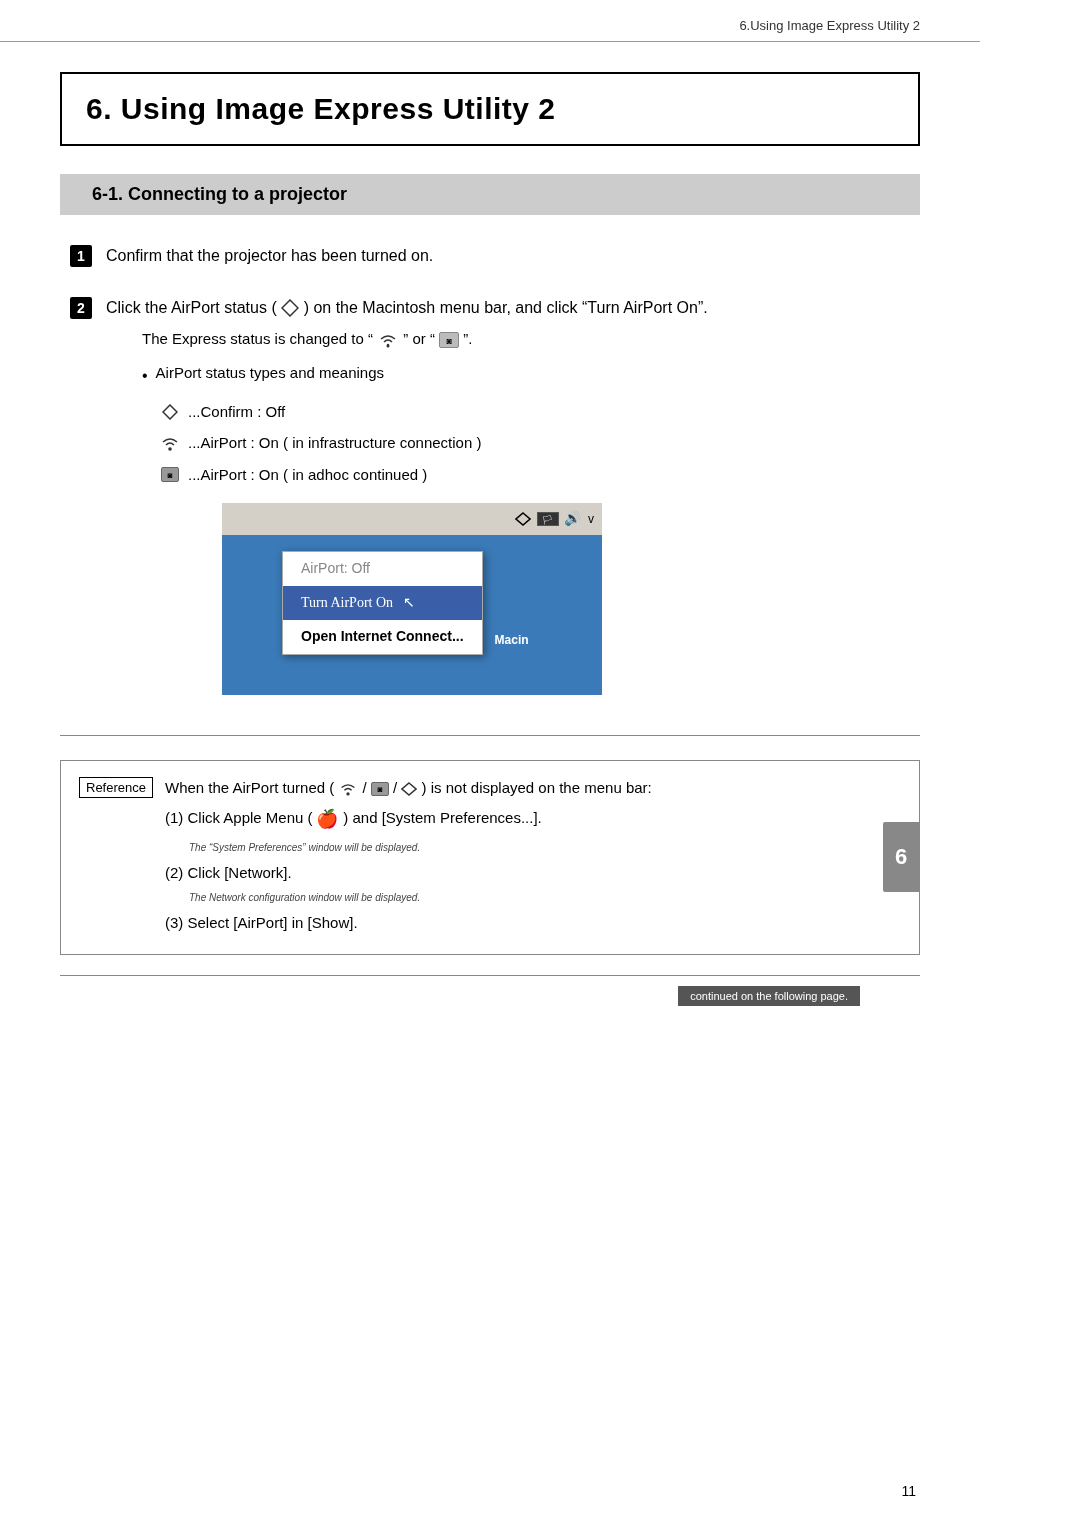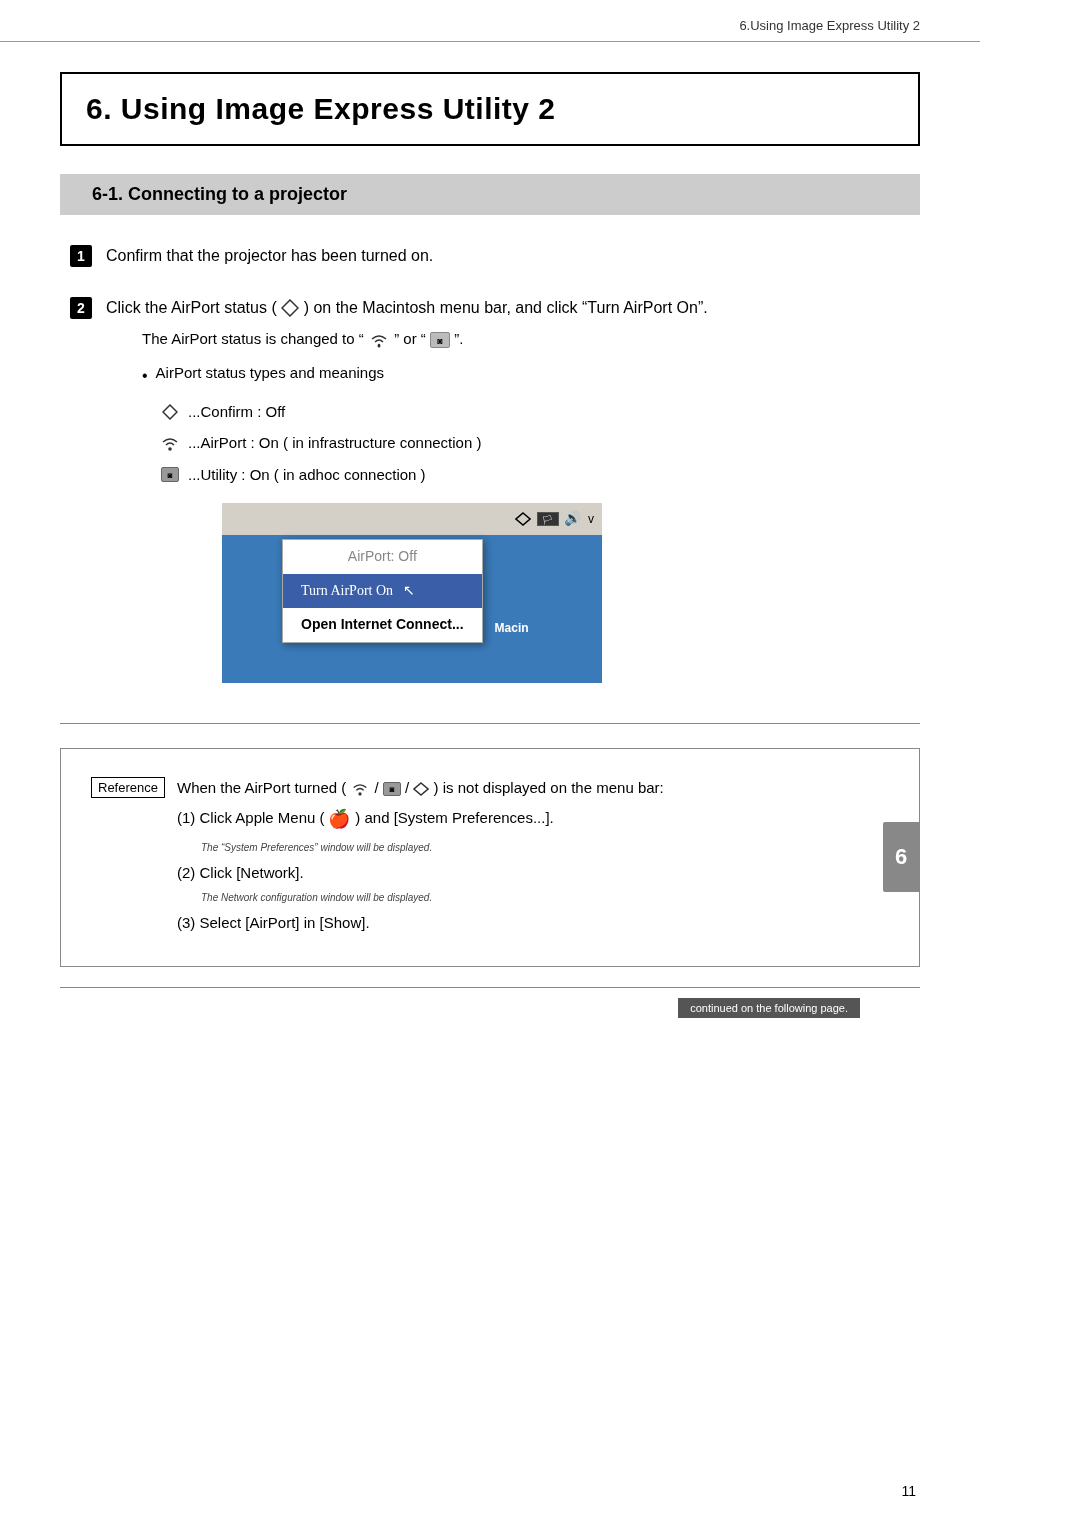--- a/index.html
+++ b/index.html
@@ -215,21 +215,21 @@
     
     .divider {
       border: none;
       border-top: 1px solid #888;
       margin: 24px 0;
     }
 
     
     .reference-section {
       border: 1px solid #888;
-      padding: 12px;
+      padding: 0;
       margin-top: 0;
       margin-bottom: 8px;
       position: relative;
     }
 
     .reference-inner {
       padding: 14px 18px;
       display: flex;
       align-items: flex-start;
       gap: 12px;
@@ -355,21 +355,21 @@
           <span>Click the AirPort status (</span>
           
           <svg class="wifi-svg" width="18" height="18" viewBox="0 0 18 18">
             <polygon points="9,1 17,9 9,17 1,9" fill="none" stroke="#333" stroke-width="1.5"></polygon>
           </svg>
           <span>) on the Macintosh menu bar, and click “Turn AirPort On”.</span>
         </p>
 
         <div class="sub-content">
           <p>
-            <span>The AirPort status is changed to “</span>
+            <span>The Express status is changed to “</span>
             
             <svg class="wifi-svg" width="22" height="16" viewBox="0 0 22 16">
               <path d="M11,13 L11,13" stroke="#333" stroke-width="2.5" stroke-linecap="round"></path>
               <path d="M7,10 Q11,6 15,10" fill="none" stroke="#333" stroke-width="1.5"></path>
               <path d="M4,7 Q11,1 18,7" fill="none" stroke="#333" stroke-width="1.5"></path>
               <circle cx="11" cy="14" r="1.5" fill="#333"></circle>
             </svg>
             <span>” or “</span>
             
             <span style="display:inline-block;width:20px;height:16px;background:#bbb;border:1px solid #888;border-radius:2px;vertical-align:middle;font-size:9px;text-align:center;line-height:16px;">◙</span>
@@ -402,40 +402,40 @@
                   <path d="M4,7 Q11,1 18,7" fill="none" stroke="#333" stroke-width="1.5"></path>
                 </svg>
               </span>
               <span>...AirPort : On ( in infrastructure connection )</span>
             </div>
 
             <div class="airport-type-item">
               <span class="icon-area">
                 <span style="display:inline-block;width:18px;height:15px;background:#999;border:1px solid #666;border-radius:2px;font-size:8px;text-align:center;line-height:15px;">◙</span>
               </span>
-              <span>...Utility : On ( in adhoc connection )</span>
+              <span>...AirPort : On ( in adhoc continued )</span>
             </div>
 
           </div>
 
           <div class="screenshot-area">
 
             <div class="screenshot-topbar">
 
               <svg width="16" height="14" viewBox="0 0 16 14">
                 <polygon points="8,1 15,7 8,13 1,7" fill="none" stroke="#000" stroke-width="1.5"></polygon>
               </svg>
 
               <span style="display:inline-block;width:22px;height:14px;background:#333;border:1px solid #555;font-size:9px;line-height:14px;text-align:center;color:#fff;">🏳</span>
 
               <span style="font-size:14px;">🔊</span>
               <span style="font-size:12px;">v</span>
             </div>
 
-            <div style="display:flex; background:#3a7ab8; padding: 4px 0 40px 60px; text-align: center;">
+            <div style="display:flex; background:#3a7ab8; padding: 16px 0 40px 60px;">
               <div class="dropdown-menu">
                 <div class="dropdown-item grayed">AirPort: Off</div>
                 <div class="dropdown-item highlighted" style="display:flex;align-items:center;gap:6px;font-family:Liberation Serif, serif;">
                   Turn AirPort On
                   
                   <span style="margin-left:4px;font-size:14px;">↖</span>
                 </div>
                 <div class="dropdown-item bold-item">Open Internet Connect...</div>
               </div>
               <div class="screenshot-right">

